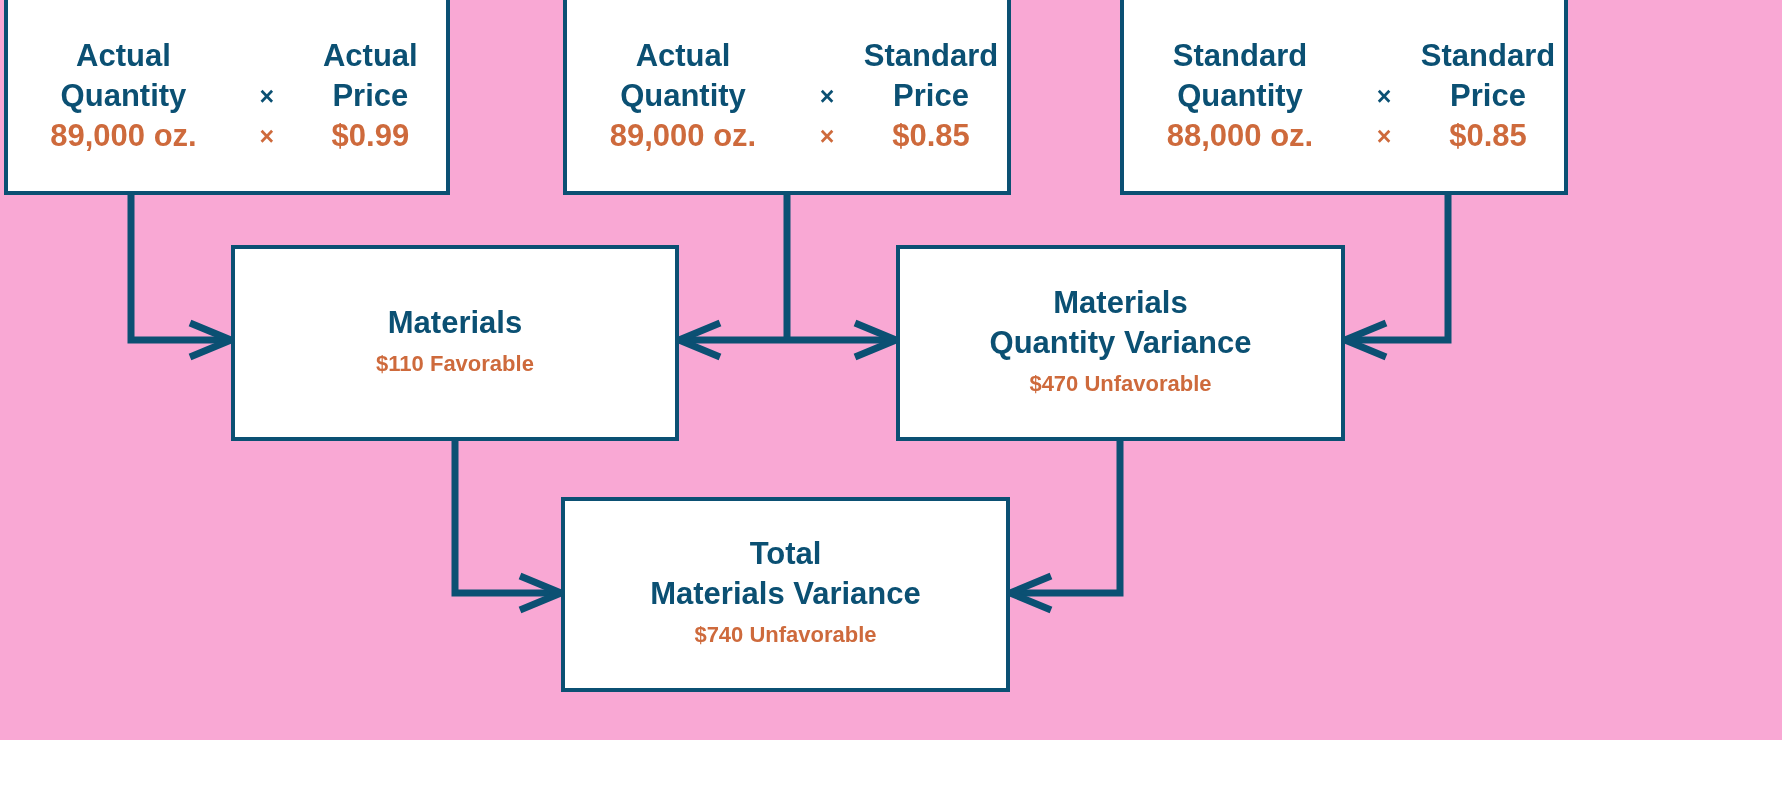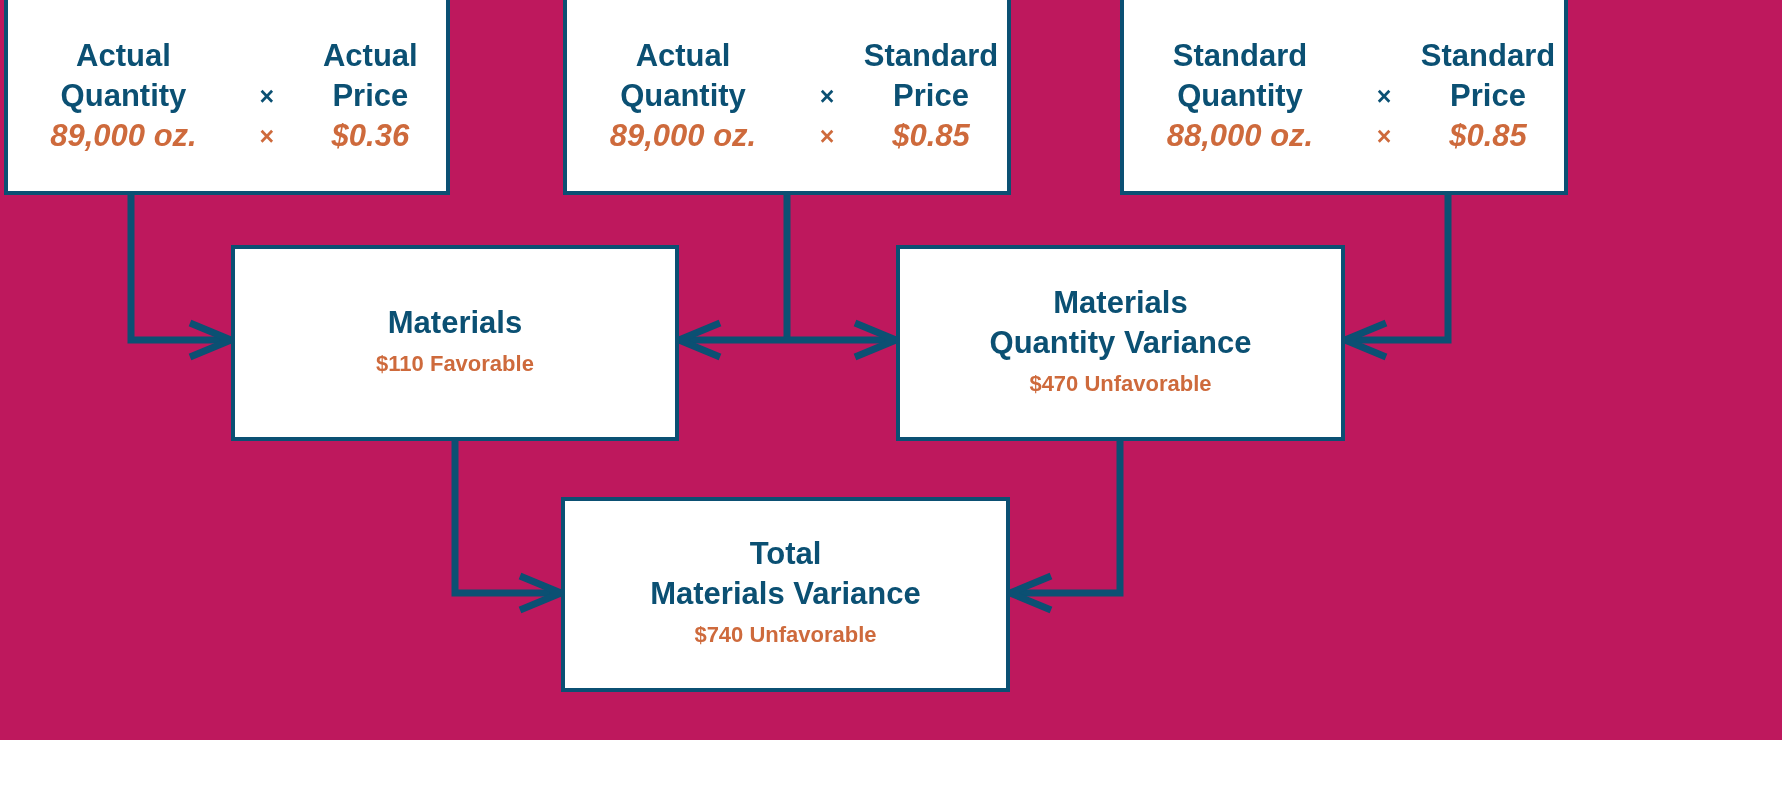--- a/index.html
+++ b/index.html
@@ -7,21 +7,21 @@
     padding: 0;
     background: #ffffff;
   }
   body {
     font-family: "Liberation Sans", sans-serif;
   }
   #diagram-root {
     position: relative;
     width: 1782px;
     height: 740px;
-    background: #be185d;
+    background: #f9a8d4;
     overflow: hidden;
   }
   #connector-layer {
     position: absolute;
     left: 0;
     top: 0;
     width: 1782px;
     height: 788px;
     pointer-events: none;
   }
@@ -59,21 +59,20 @@
     white-space: nowrap;
     text-align: center;
   }
   .f-value {
     color: #ce6a3c;
     font-weight: bold;
     font-size: 31px;
     line-height: 40px;
     white-space: nowrap;
     text-align: center;
-    font-style: italic;
   }
   .op-blue {
     color: #0b5073;
     font-weight: bold;
     font-size: 25px;
     line-height: 40px;
   }
   .op-orange {
     color: #ce6a3c;
     font-weight: bold;
@@ -151,21 +150,21 @@
       <div class="f-value">89,000 oz.</div>
     </div>
     <div class="fcol fcol-op">
       <div class="op-spacer">&nbsp;</div>
       <div class="op-blue">×</div>
       <div class="op-orange">×</div>
     </div>
     <div class="fcol fcol-right">
       <div class="f-label">Actual</div>
       <div class="f-label">Price</div>
-      <div class="f-value">$0.36</div>
+      <div class="f-value">$0.99</div>
     </div>
   </div>
 
   <div class="vbox formula-box" style="left:563px; top:-4px; width:448px; height:199px;">
     <div class="fcol fcol-left">
       <div class="f-label">Actual</div>
       <div class="f-label">Quantity</div>
       <div class="f-value">89,000 oz.</div>
     </div>
     <div class="fcol fcol-op">

